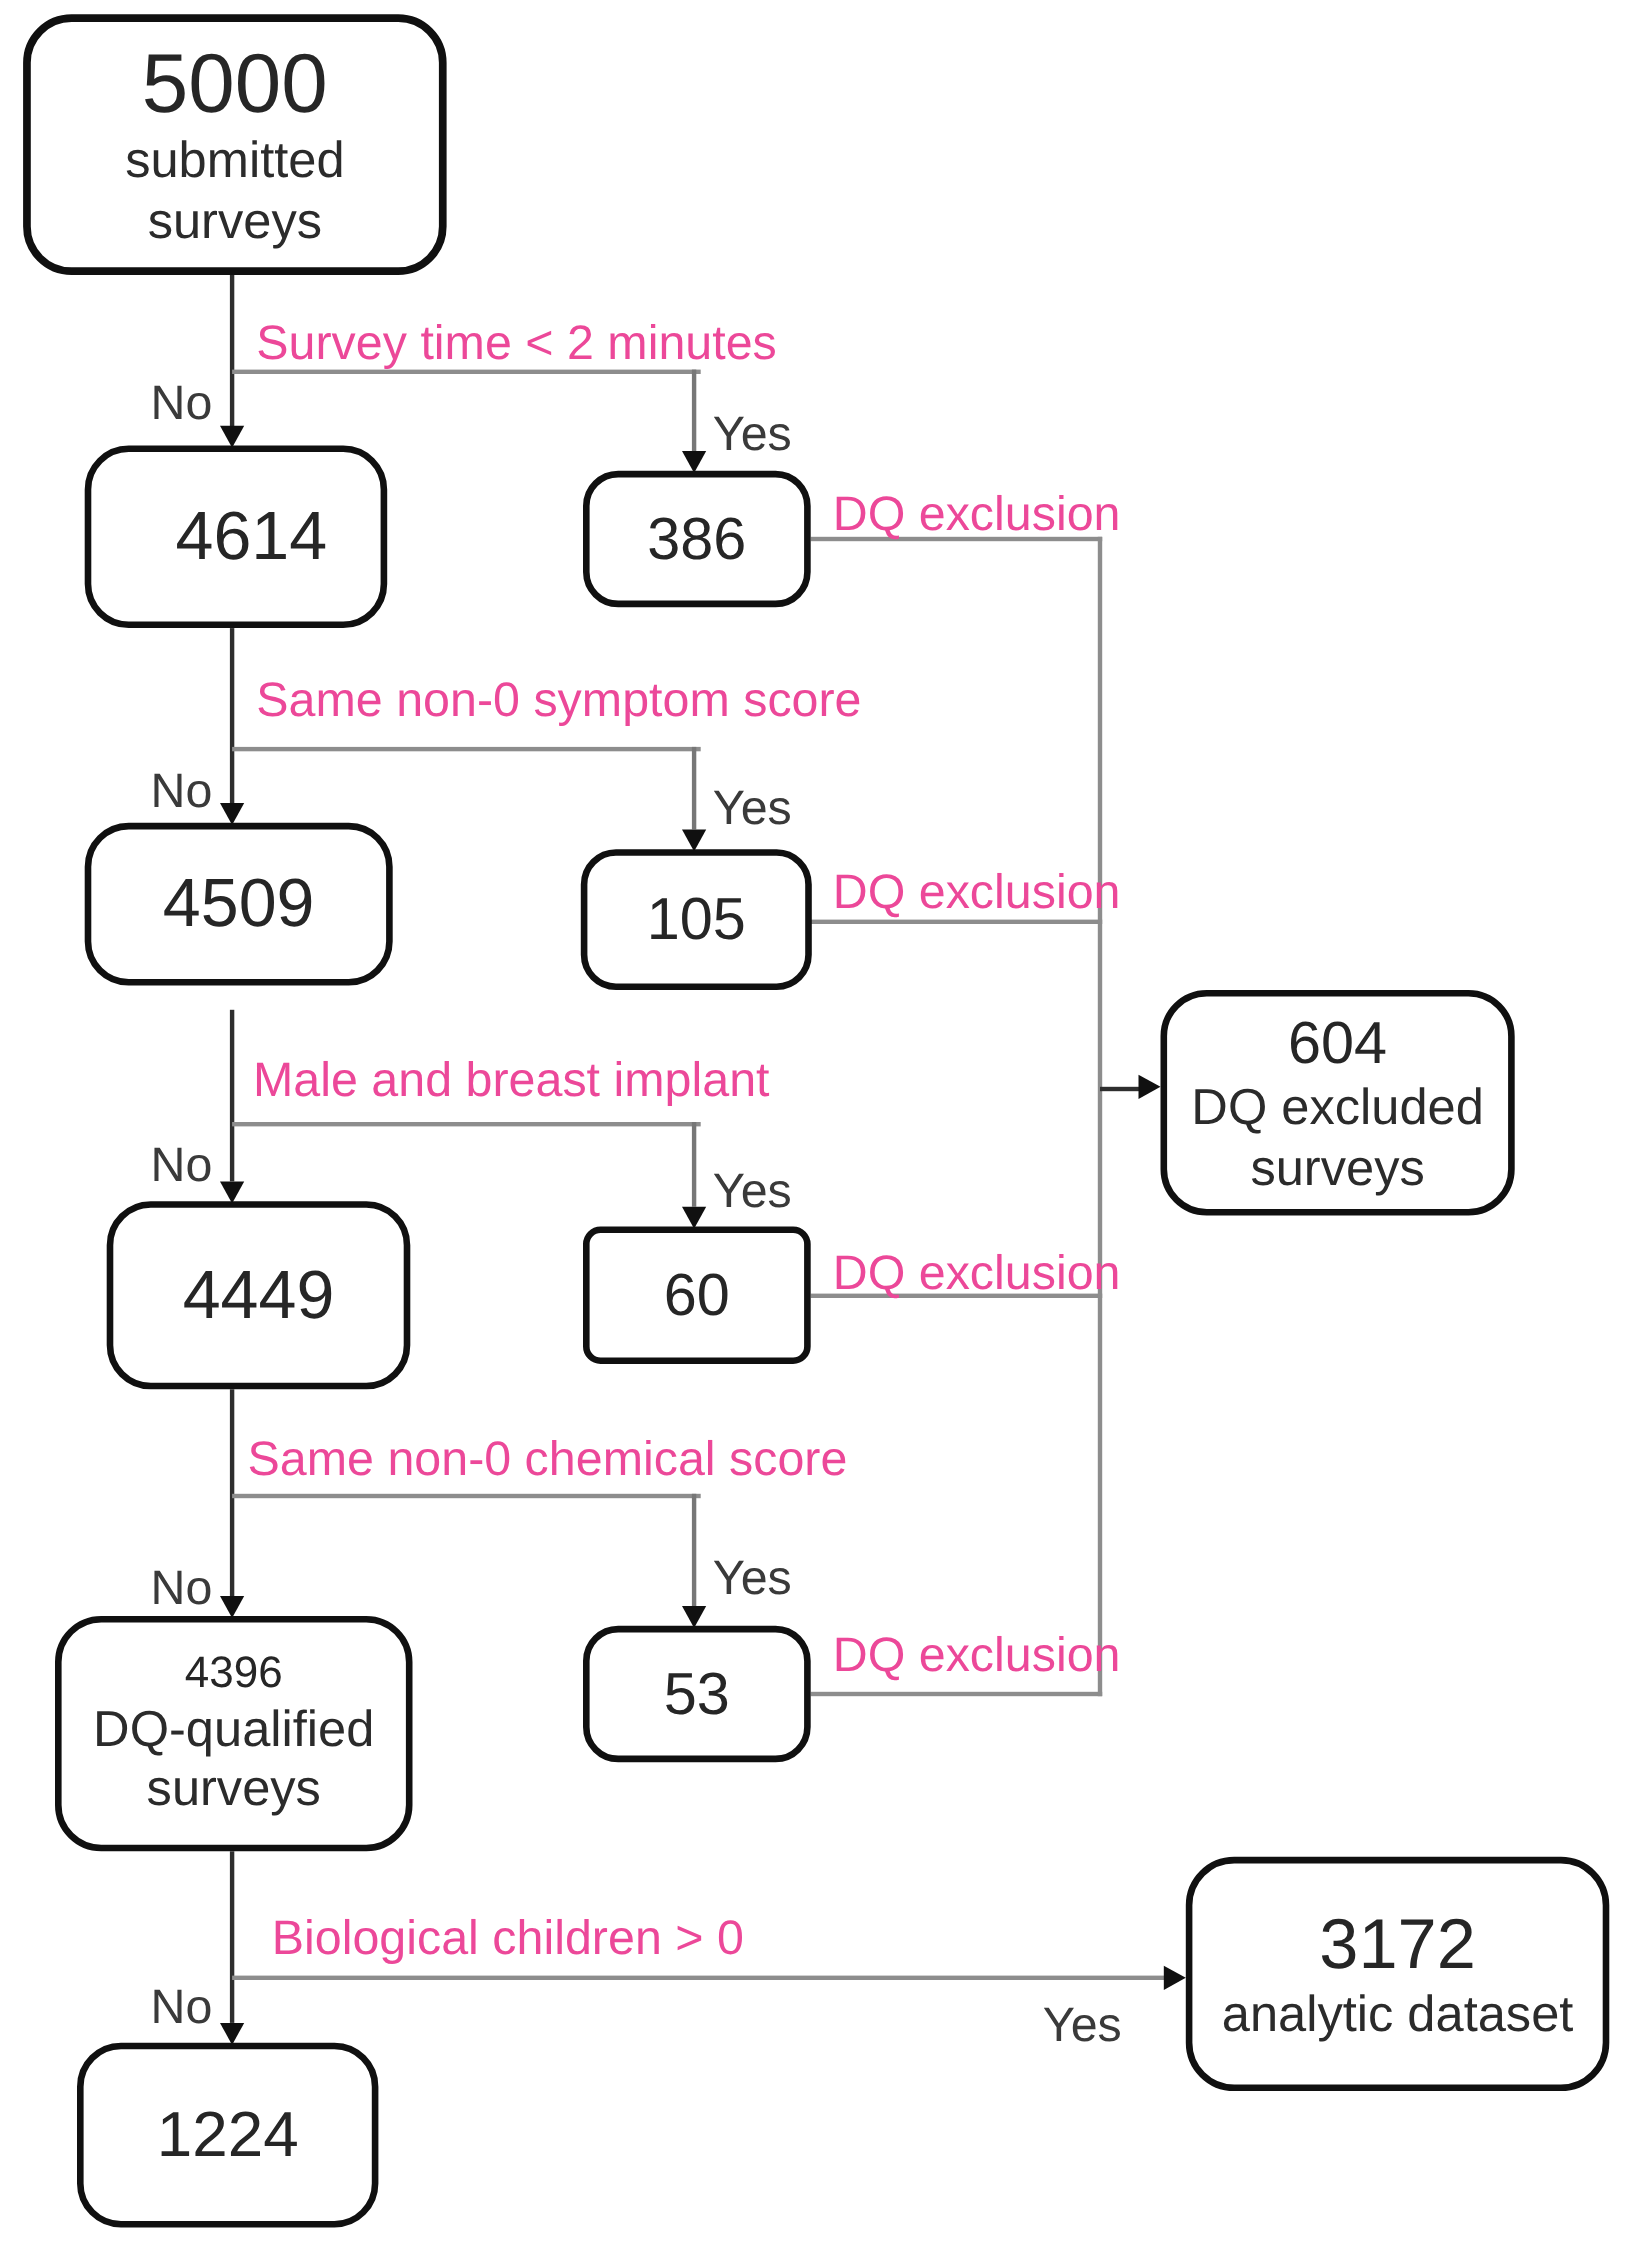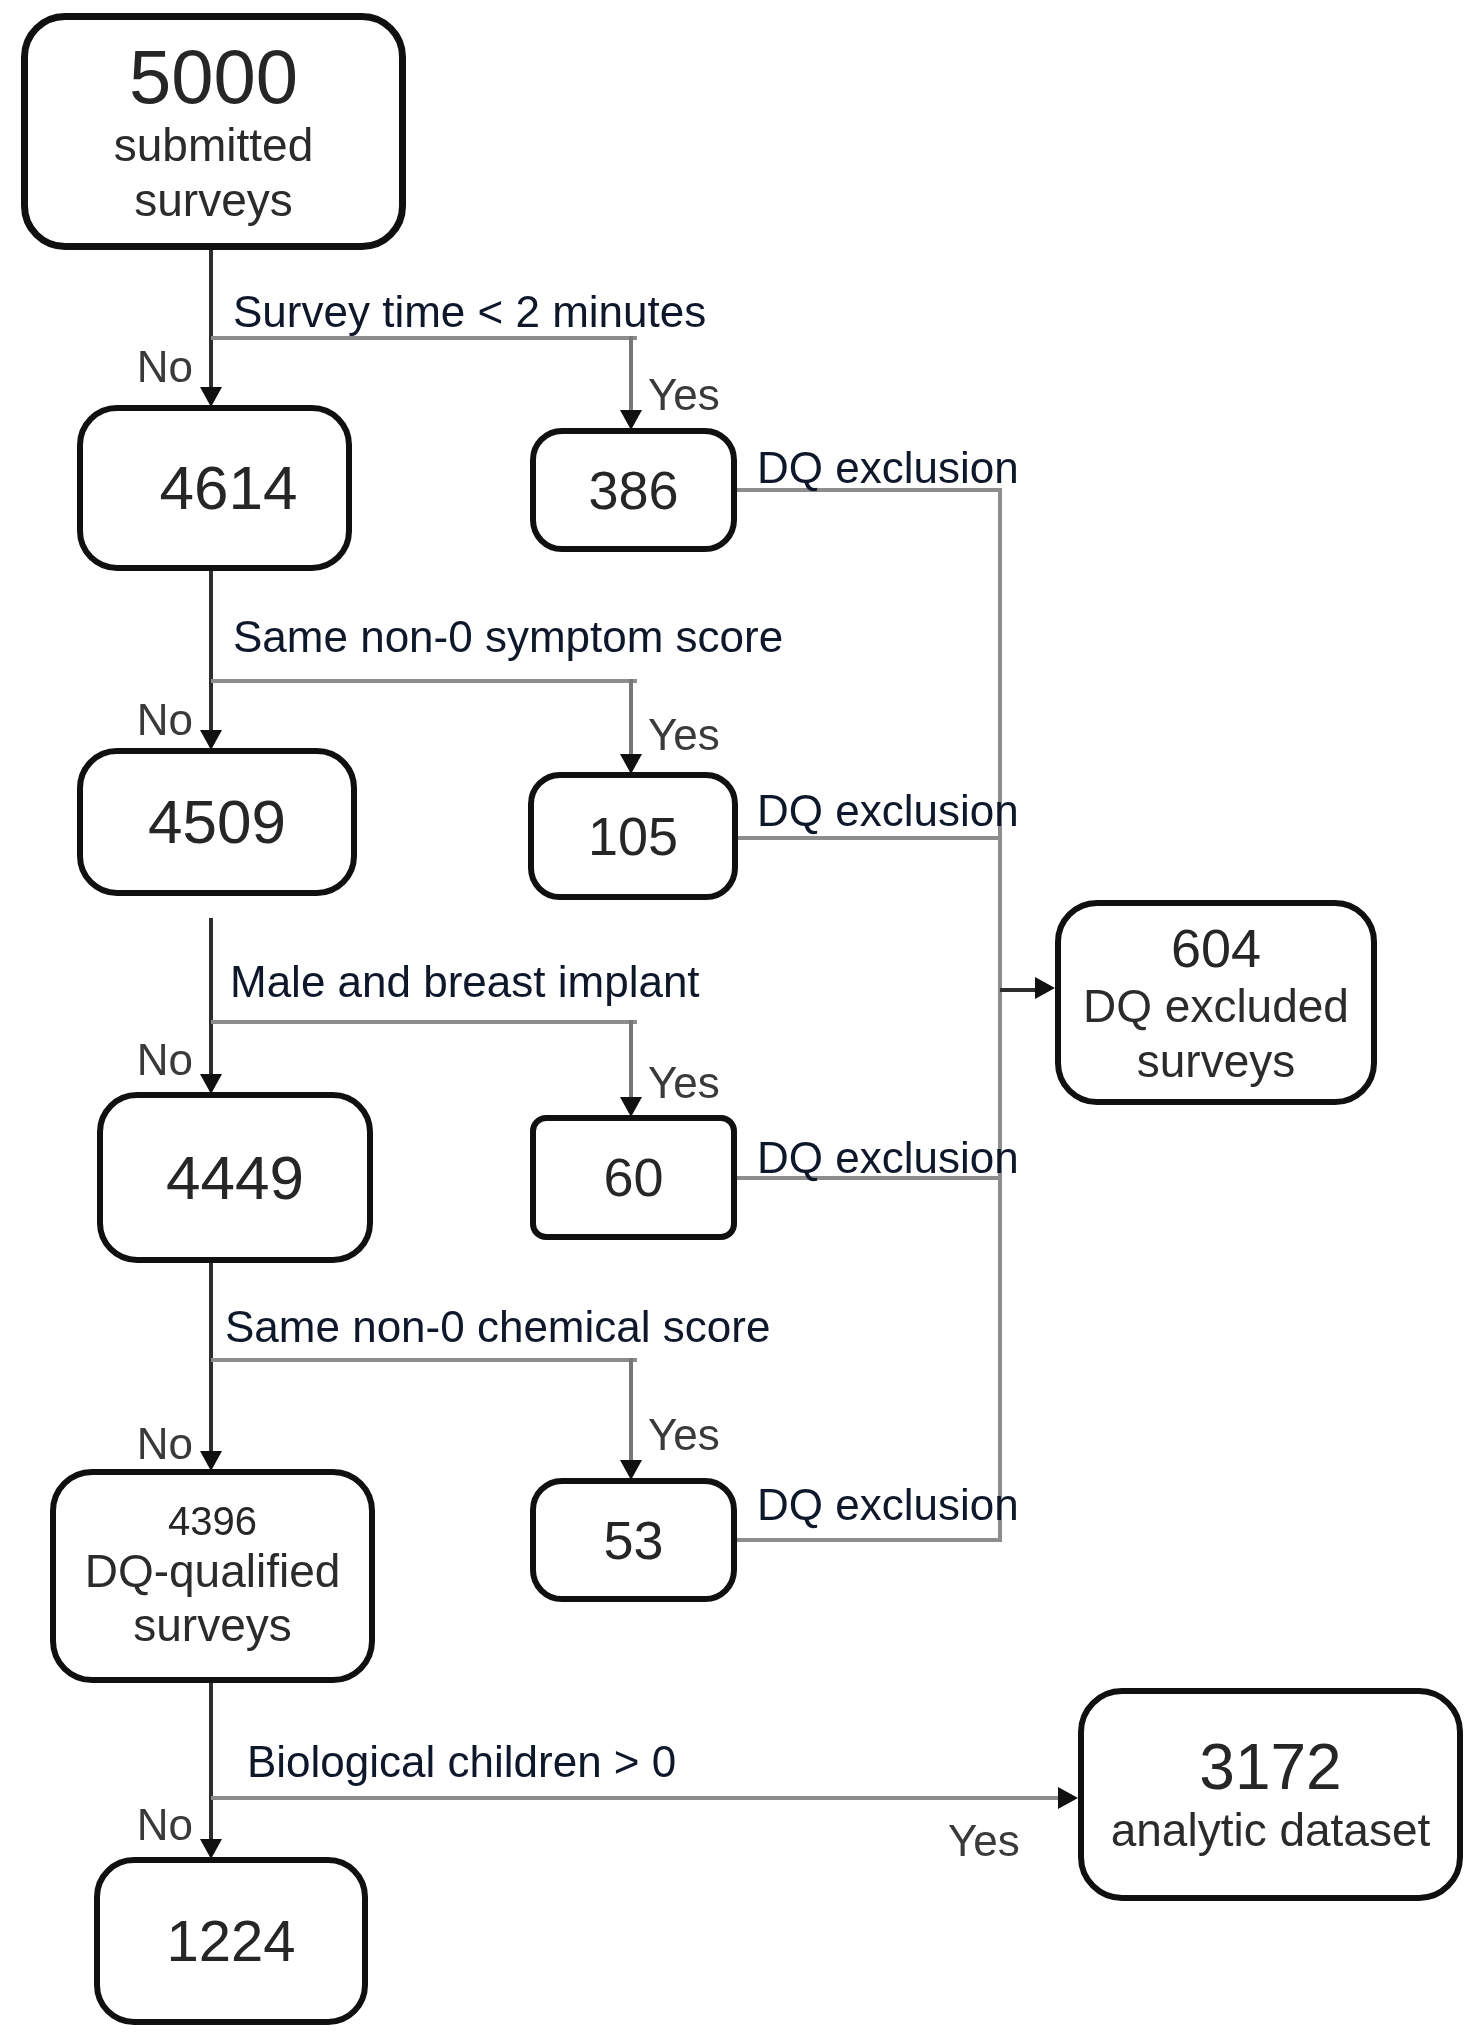--- a/index.html
+++ b/index.html
@@ -14,21 +14,21 @@
     line-height:1.15;color:#262626;z-index:3;
   }
   .num-xl{font-size:76px;line-height:1.08;}
   .num-lg{font-size:62px;}
   .num-md{font-size:40px;line-height:1.12;}
   .num-sm{font-size:54px;}
   .num-3172{font-size:64px;line-height:1.12;}
   .num-1224{font-size:58px;}
   .sub{font-size:46px;line-height:1.18;color:#2b2b2b;}
   .cond{
-    position:absolute;font-size:44px;color:#0f172a;white-space:nowrap;z-index:2;
+    position:absolute;font-size:44px;color:#ec4899;white-space:nowrap;z-index:2;
   }
   .bl{position:absolute;font-size:44px;color:#3a3a3a;z-index:2;}
   .no{width:58px;text-align:right;}
   .line{position:absolute;z-index:1;}
   .ld{background:#2e2e2e;}
   .lg{background:#8d8d8d;}
   .lm{background:#777777;}
   .ah-d{
     position:absolute;width:0;height:0;z-index:2;
     border-left:11px solid transparent;border-right:11px solid transparent;
@@ -149,17 +149,17 @@
 
   <div class="node" style="left:530px;top:1478px;width:207px;height:124px;border-radius:32px;">
     <div class="num-sm">53</div>
   </div>
 
   <div class="node" style="left:1078px;top:1688px;width:385px;height:213px;border-radius:44px;">
     <div class="num-3172">3172</div>
     <div class="sub">analytic dataset</div>
   </div>
 
-  <div class="node" style="left:94px;top:1857px;width:274px;height:168px;border-radius:40px;">
+  <div class="node" style="left:70px;top:1857px;width:274px;height:168px;border-radius:40px;">
     <div class="num-1224">1224</div>
   </div>
 
 </div>
 
 </body></html>

